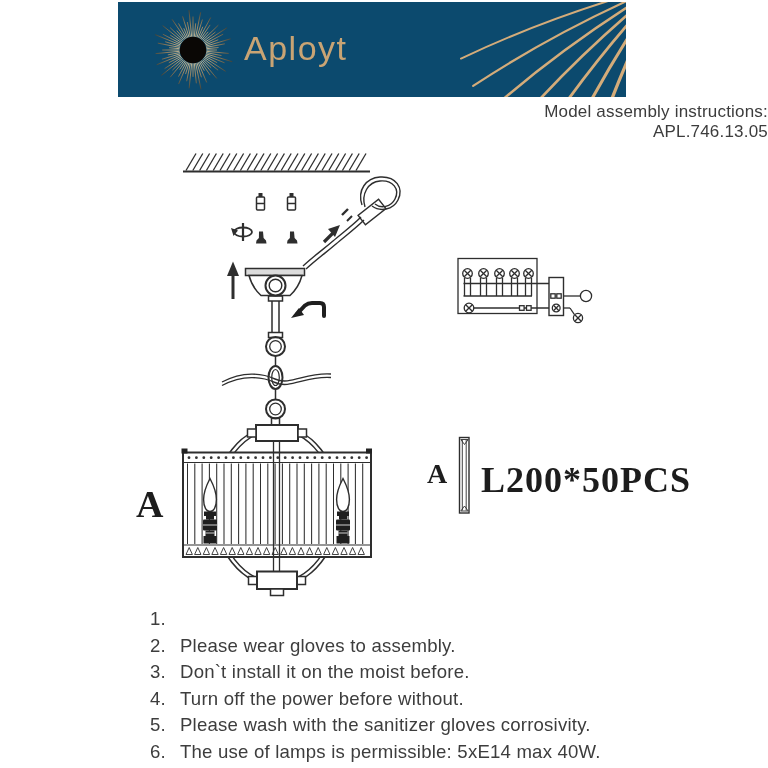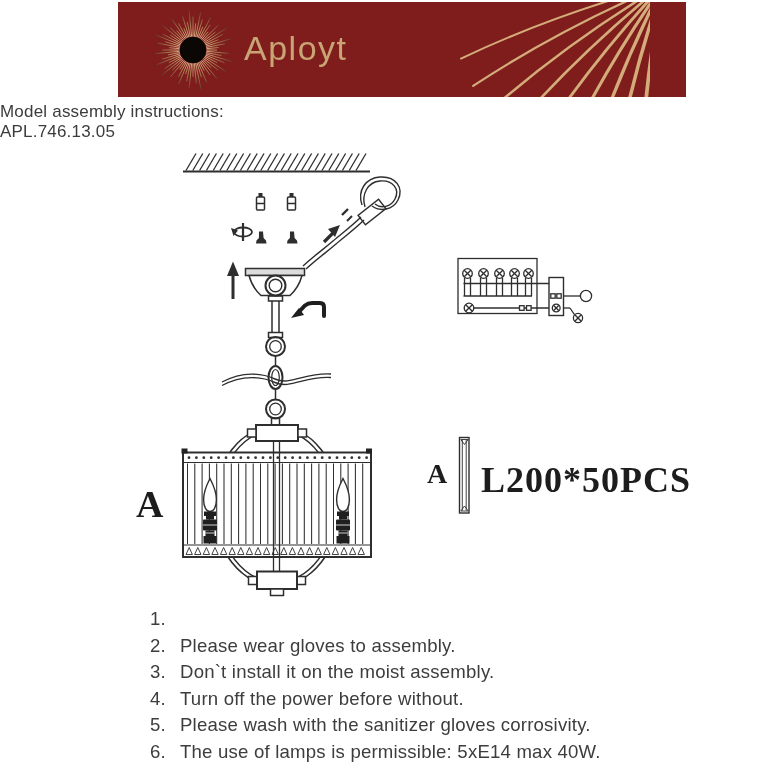--- a/index.html
+++ b/index.html
@@ -2,31 +2,31 @@
 <html><head>
 <meta charset="utf-8">
 <style>
   html,body{margin:0;padding:0;}
   .page{
     position:relative; width:768px; height:768px; background:#ffffff;
     font-family:"Liberation Sans", sans-serif; overflow:hidden;
   }
   
   .banner{
-    position:absolute; left:118px; top:2px; width:568px; height:95px;
-    background:#7f1d1d; overflow:hidden;
+    position:absolute; left:118px; top:2px; width:508px; height:95px;
+    background:#0c4a6e; overflow:hidden;
   }
   .banner svg{position:absolute; left:0; top:0;}
   .brand-name{
     position:absolute; left:126px; top:50%; transform:translateY(-54%);
     color:#c9a474; font-size:34px; letter-spacing:1.5px; font-weight:400;
   }
   
   .title-block{
-    position:absolute; left:0; top:102px; width:768px; text-align:left;
+    position:absolute; left:0; top:102px; width:768px; text-align:right;
     color:#3c3c3c; font-size:17px; line-height:19.5px; font-weight:500;
     letter-spacing:.2px;
   }
   
   .diagram{position:absolute; left:0; top:0; width:768px; height:768px; pointer-events:none;}
   .serif-label{position:absolute; color:#1d1d1d; font-family:"Liberation Serif", serif; font-weight:600;}
   .label-a-main{left:136px; top:482px; font-size:38px;}
   .label-a-detail{left:427px; top:458px; font-size:28px;}
   .label-size{left:481px; top:459px; font-size:36px; letter-spacing:1px;}
   
@@ -415,21 +415,21 @@
   <div class="instructions">
     <div class="instr-row">
       <span class="instr-num">1.</span>
     </div>
     <div class="instr-row">
       <span class="instr-num">2.</span>
       <span>Please wear gloves to assembly.</span>
     </div>
     <div class="instr-row">
       <span class="instr-num">3.</span>
-      <span>Don`t install it on the moist assembly.</span>
+      <span>Don`t install it on the moist before.</span>
     </div>
     <div class="instr-row">
       <span class="instr-num">4.</span>
       <span>Turn off the power before without.</span>
     </div>
     <div class="instr-row">
       <span class="instr-num">5.</span>
       <span>Please wash with the sanitizer gloves corrosivity.</span>
     </div>
     <div class="instr-row">

